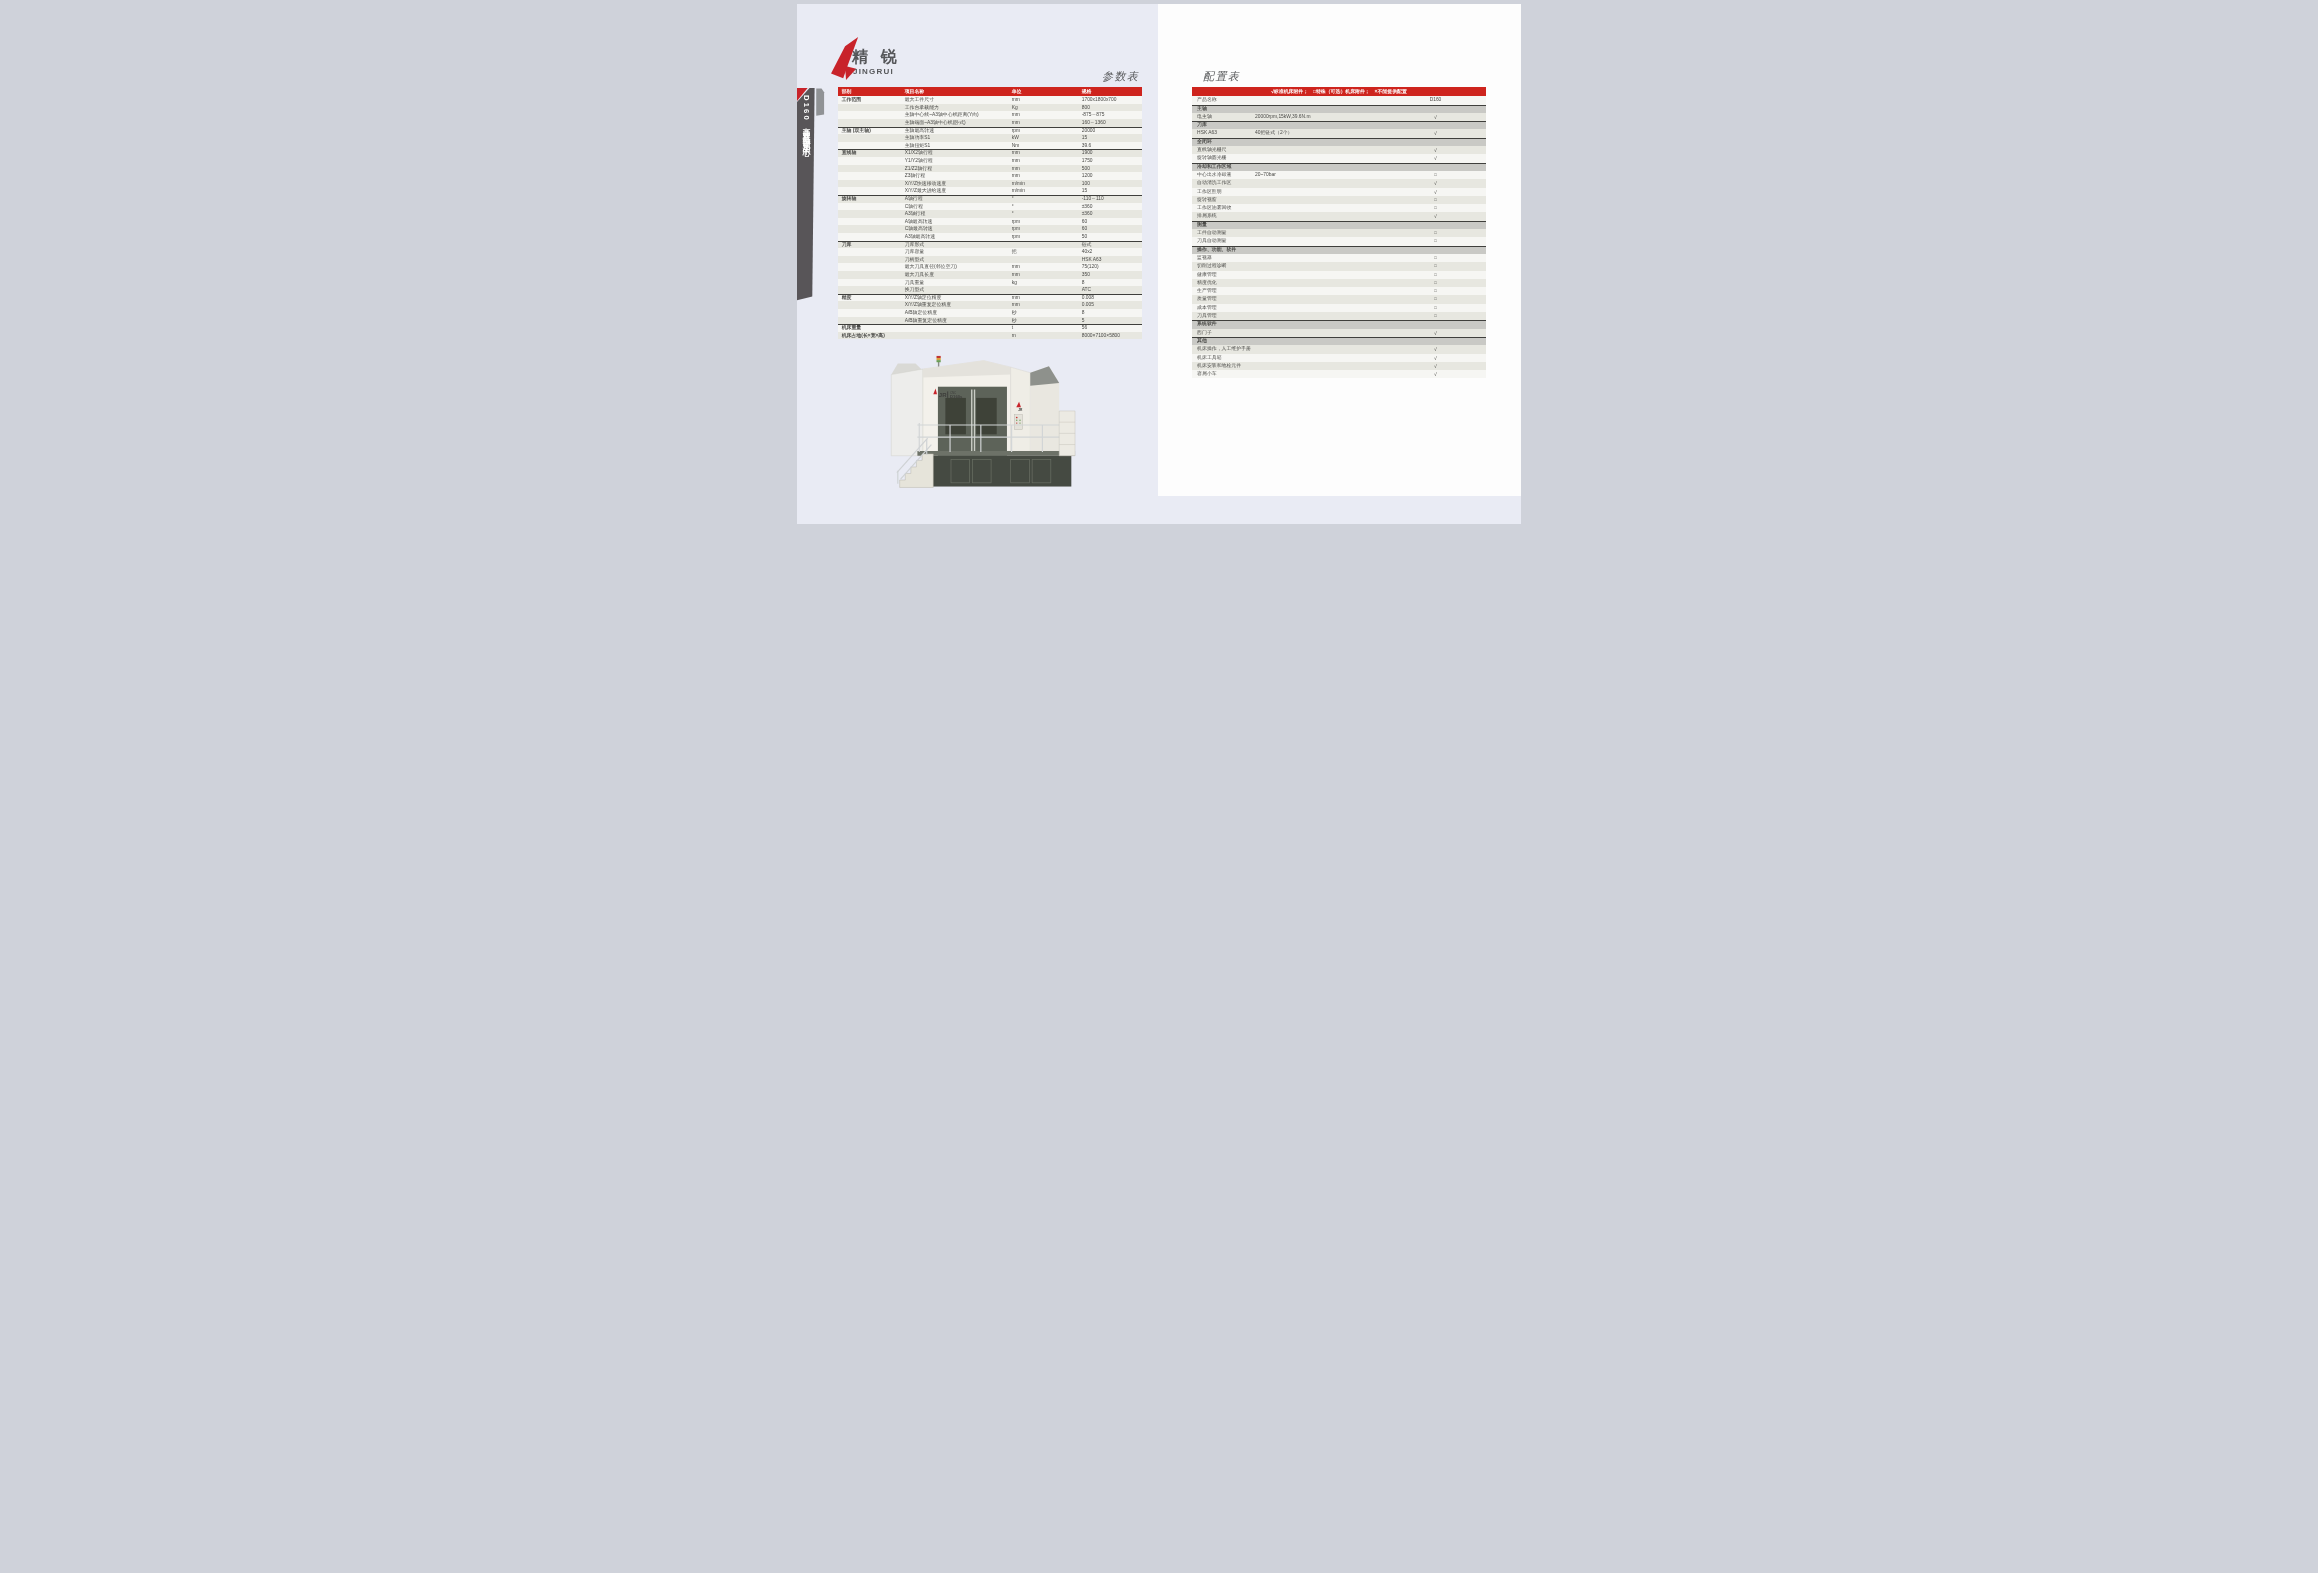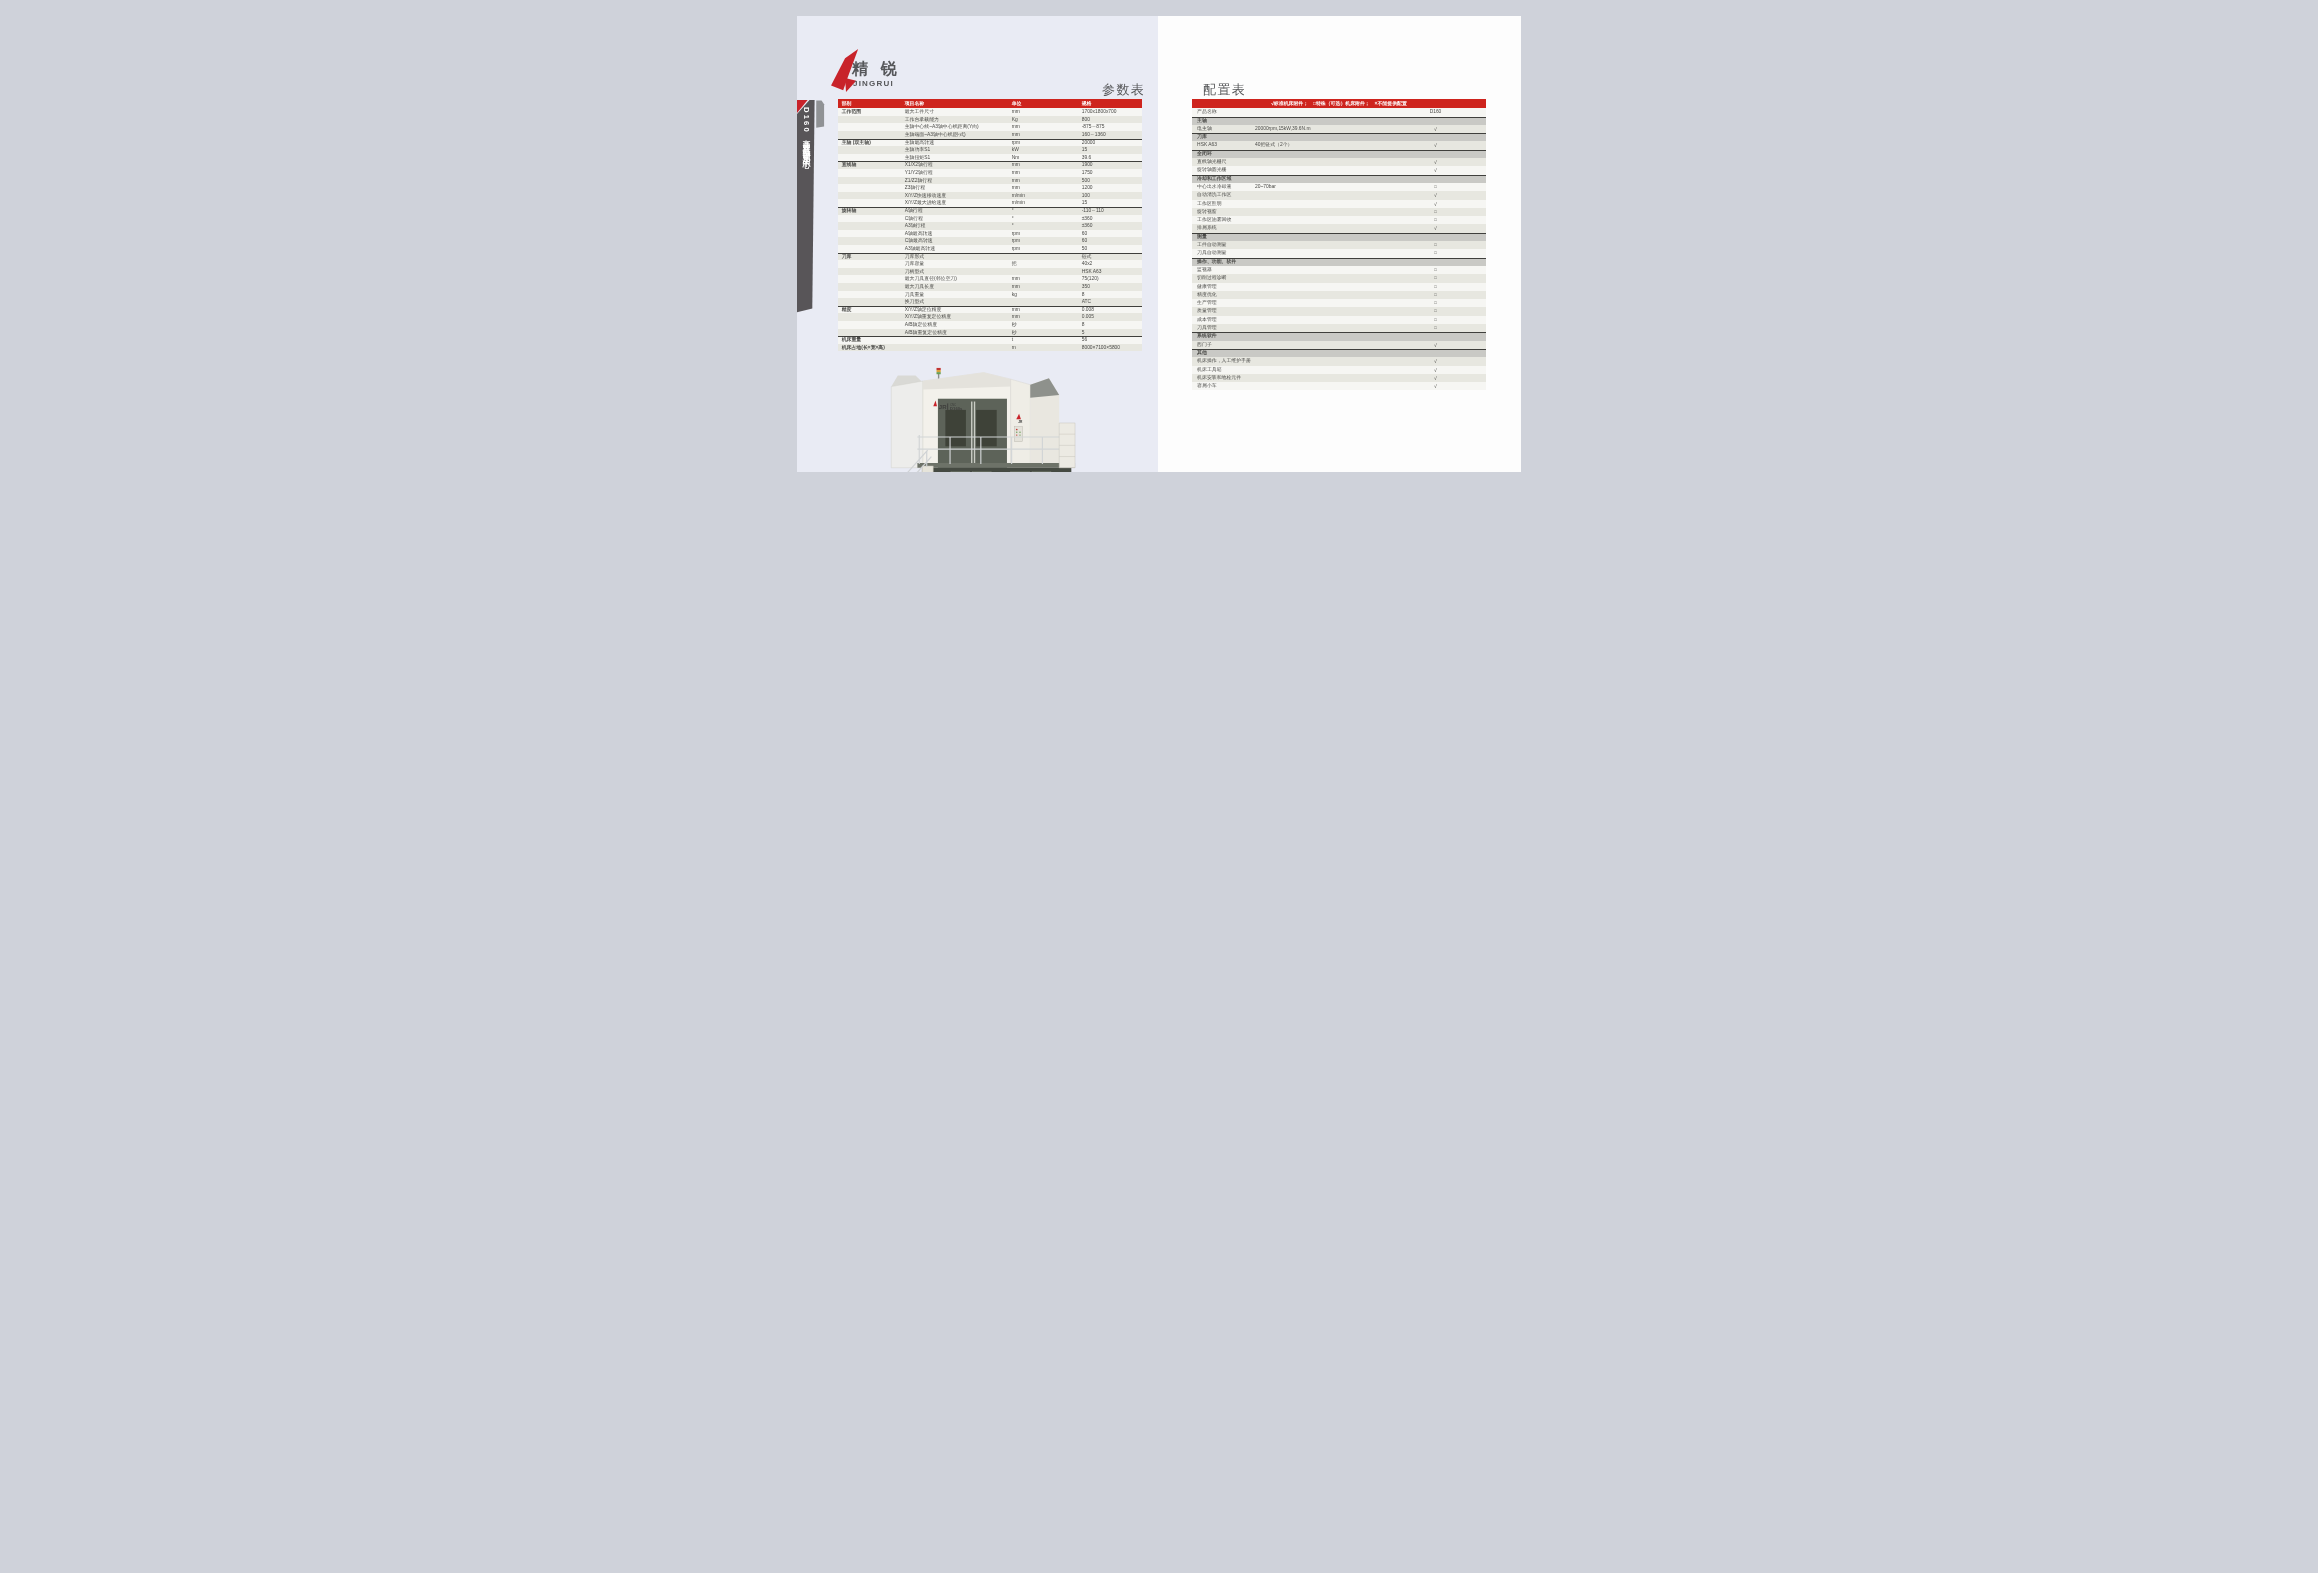--- a/index.html
+++ b/index.html
@@ -1,32 +1,32 @@
 <!DOCTYPE html>
 <html style="font-size:7.5px"><head>
 <meta charset="utf-8">
 <style>
   html,body{margin:0;padding:0;background:#cfd2da;}
-  .page{position:relative;width:724px;height:456px;margin:16px auto;background:#e9ebf4;
+  .page{position:relative;width:724px;height:520px;margin:4px auto;background:#e9ebf4;
         font-family:"Liberation Sans",sans-serif;overflow:hidden;}
   .right-bg{position:absolute;left:361px;top:0;width:364px;height:492px;background:#fdfdfd;}
 
   
   .banner-svg{position:absolute;left:0;top:83px;width:44px;height:216px;}
   .vtitle{position:absolute;left:4.2px;top:91px;height:201px;writing-mode:vertical-rl;
           color:#ffffff;font-size:7.7px;letter-spacing:2.1px;font-weight:bold;white-space:nowrap;}
 
   
   .logo-svg{position:absolute;left:32px;top:33px;width:34px;height:43px;}
   .brand-cn{position:absolute;left:55px;top:43px;font-size:16px;font-weight:bold;
             color:#56575a;letter-spacing:4.2px;white-space:nowrap;}
   .brand-en{position:absolute;left:56px;top:63px;font-size:8px;font-weight:bold;
             color:#56575a;letter-spacing:1.2px;text-align:right;}
 
-  .sheet-title{position:absolute;top:65px;font-size:13px;color:#57585a;letter-spacing:1.4px;}
+  .sheet-title{position:absolute;top:65px;font-size:11px;color:#57585a;letter-spacing:1.4px;font-style:italic;}
   .t-left{left:305px;}
   .t-right{left:406px;}
 
   
   .spec-table{position:absolute;left:41px;top:83px;width:304px;}
   .spec-header,.srow{display:grid;grid-template-columns:63px 107px 70px 64px;}
   .spec-header{height:9.3px;line-height:9.3px;background:#ce241d;color:#fff;
                font-weight:bold;font-size:4.9px;}
   .spec-header div{padding-left:3.7px;}
   .srow{height:7.6px;line-height:7.7px;font-size:4.9px;color:#4a4a47;}

